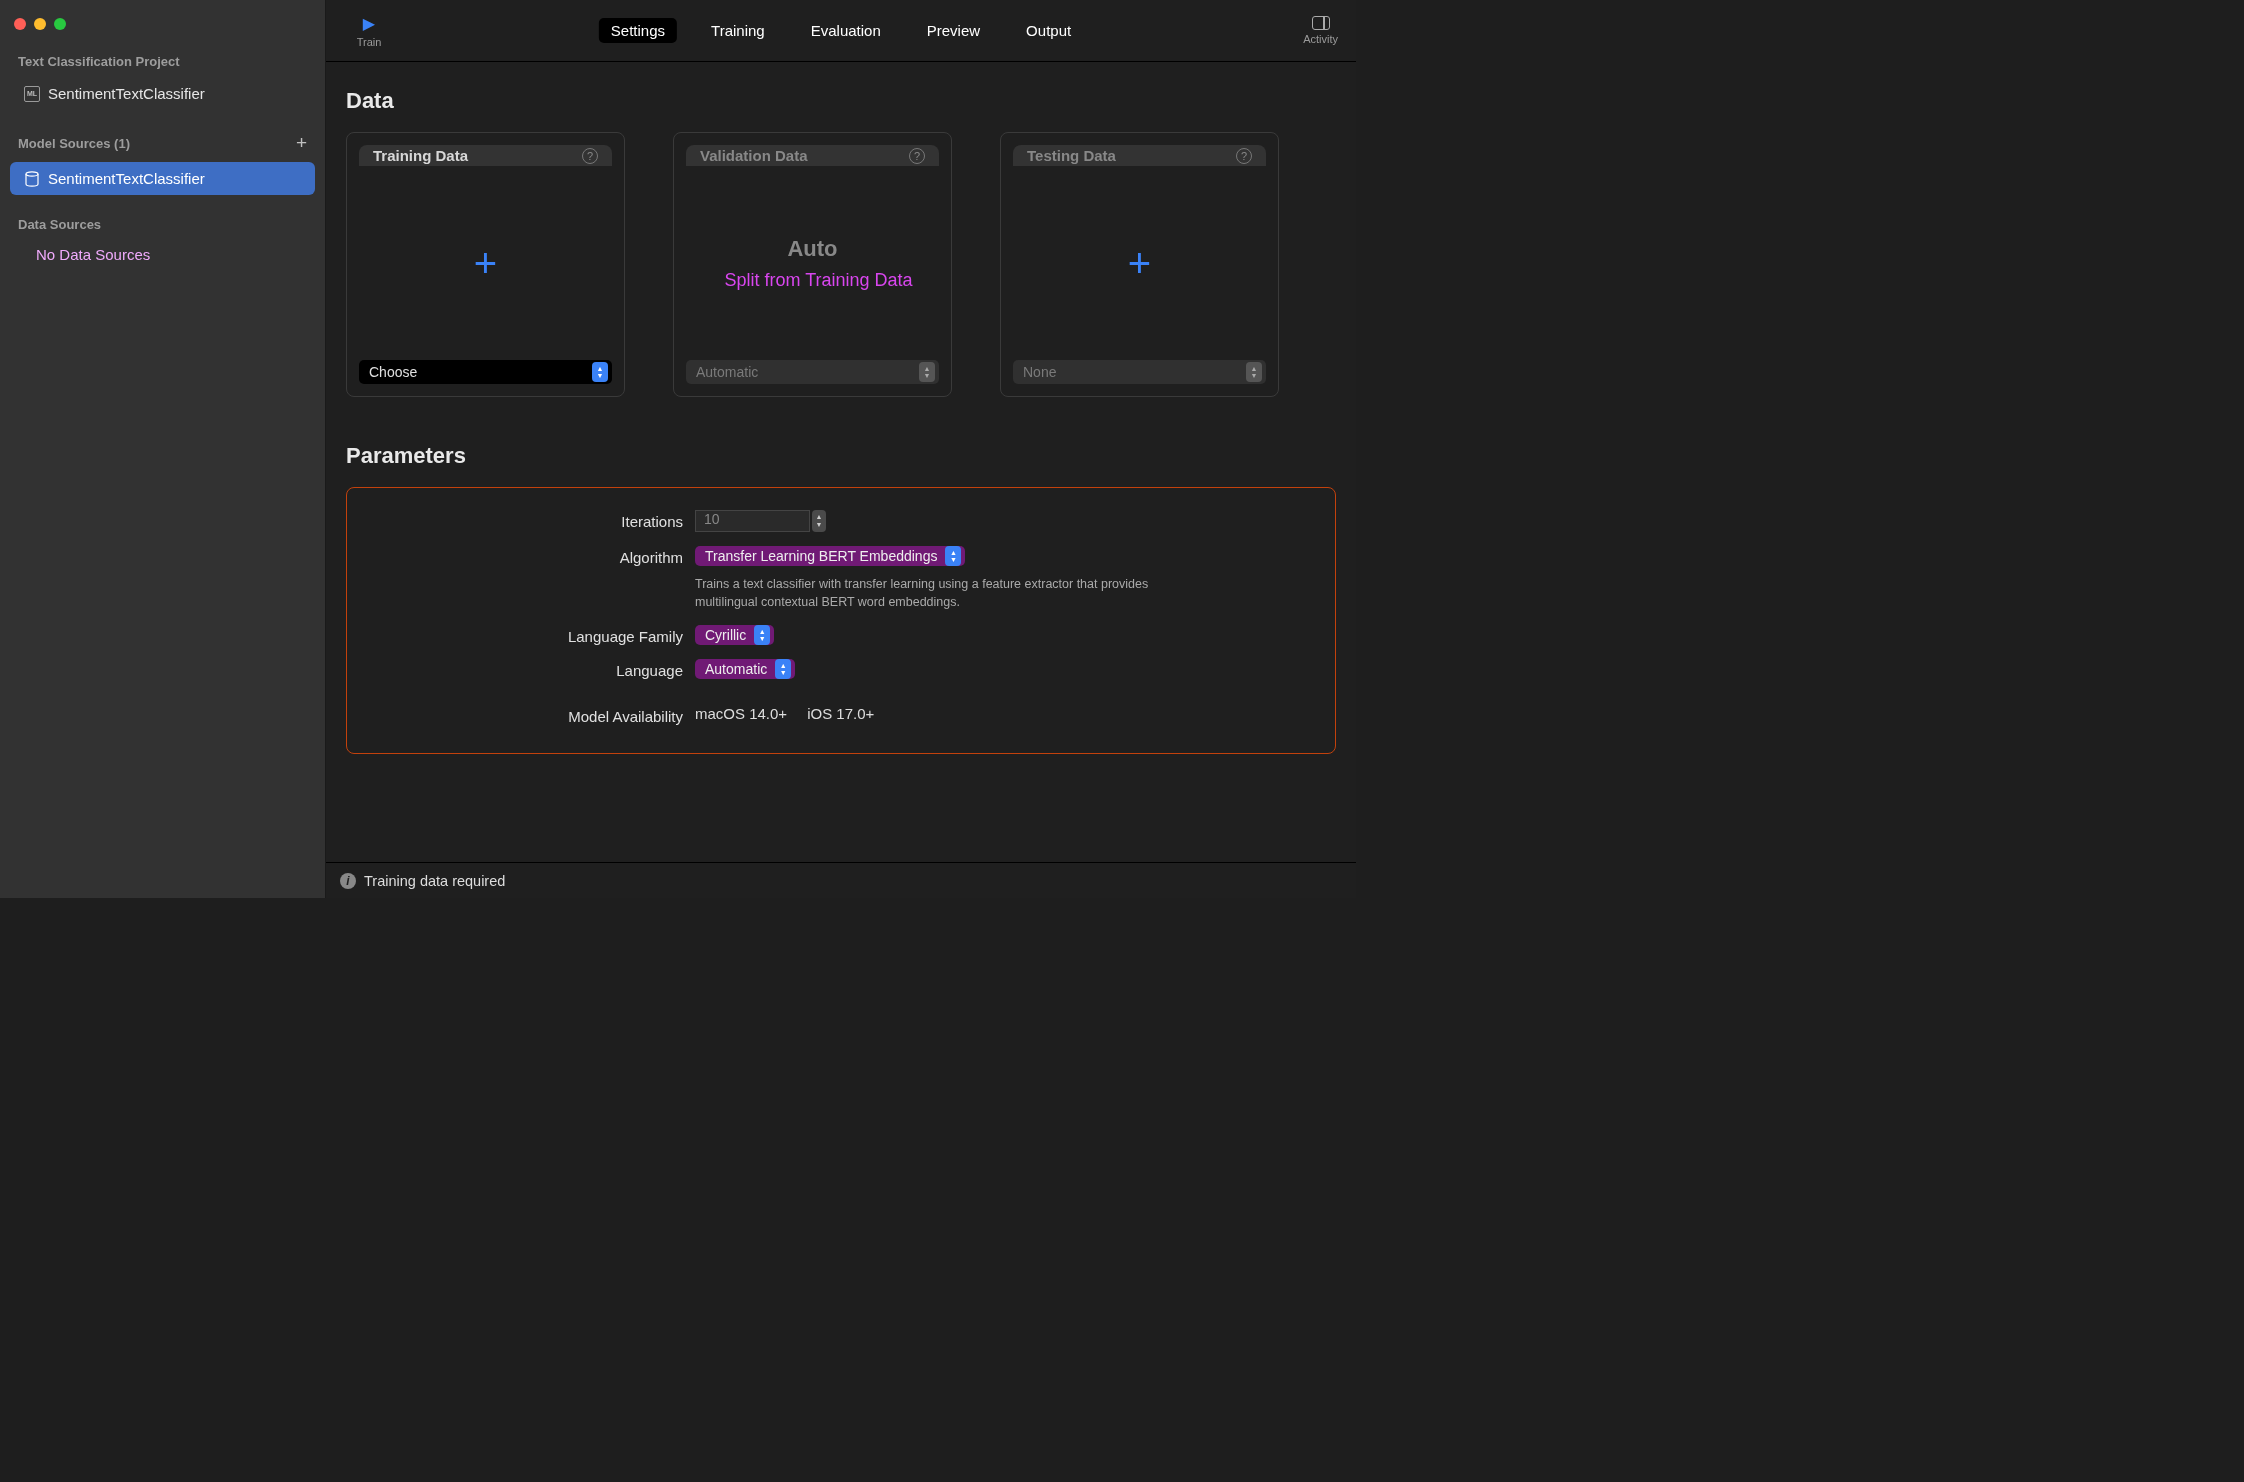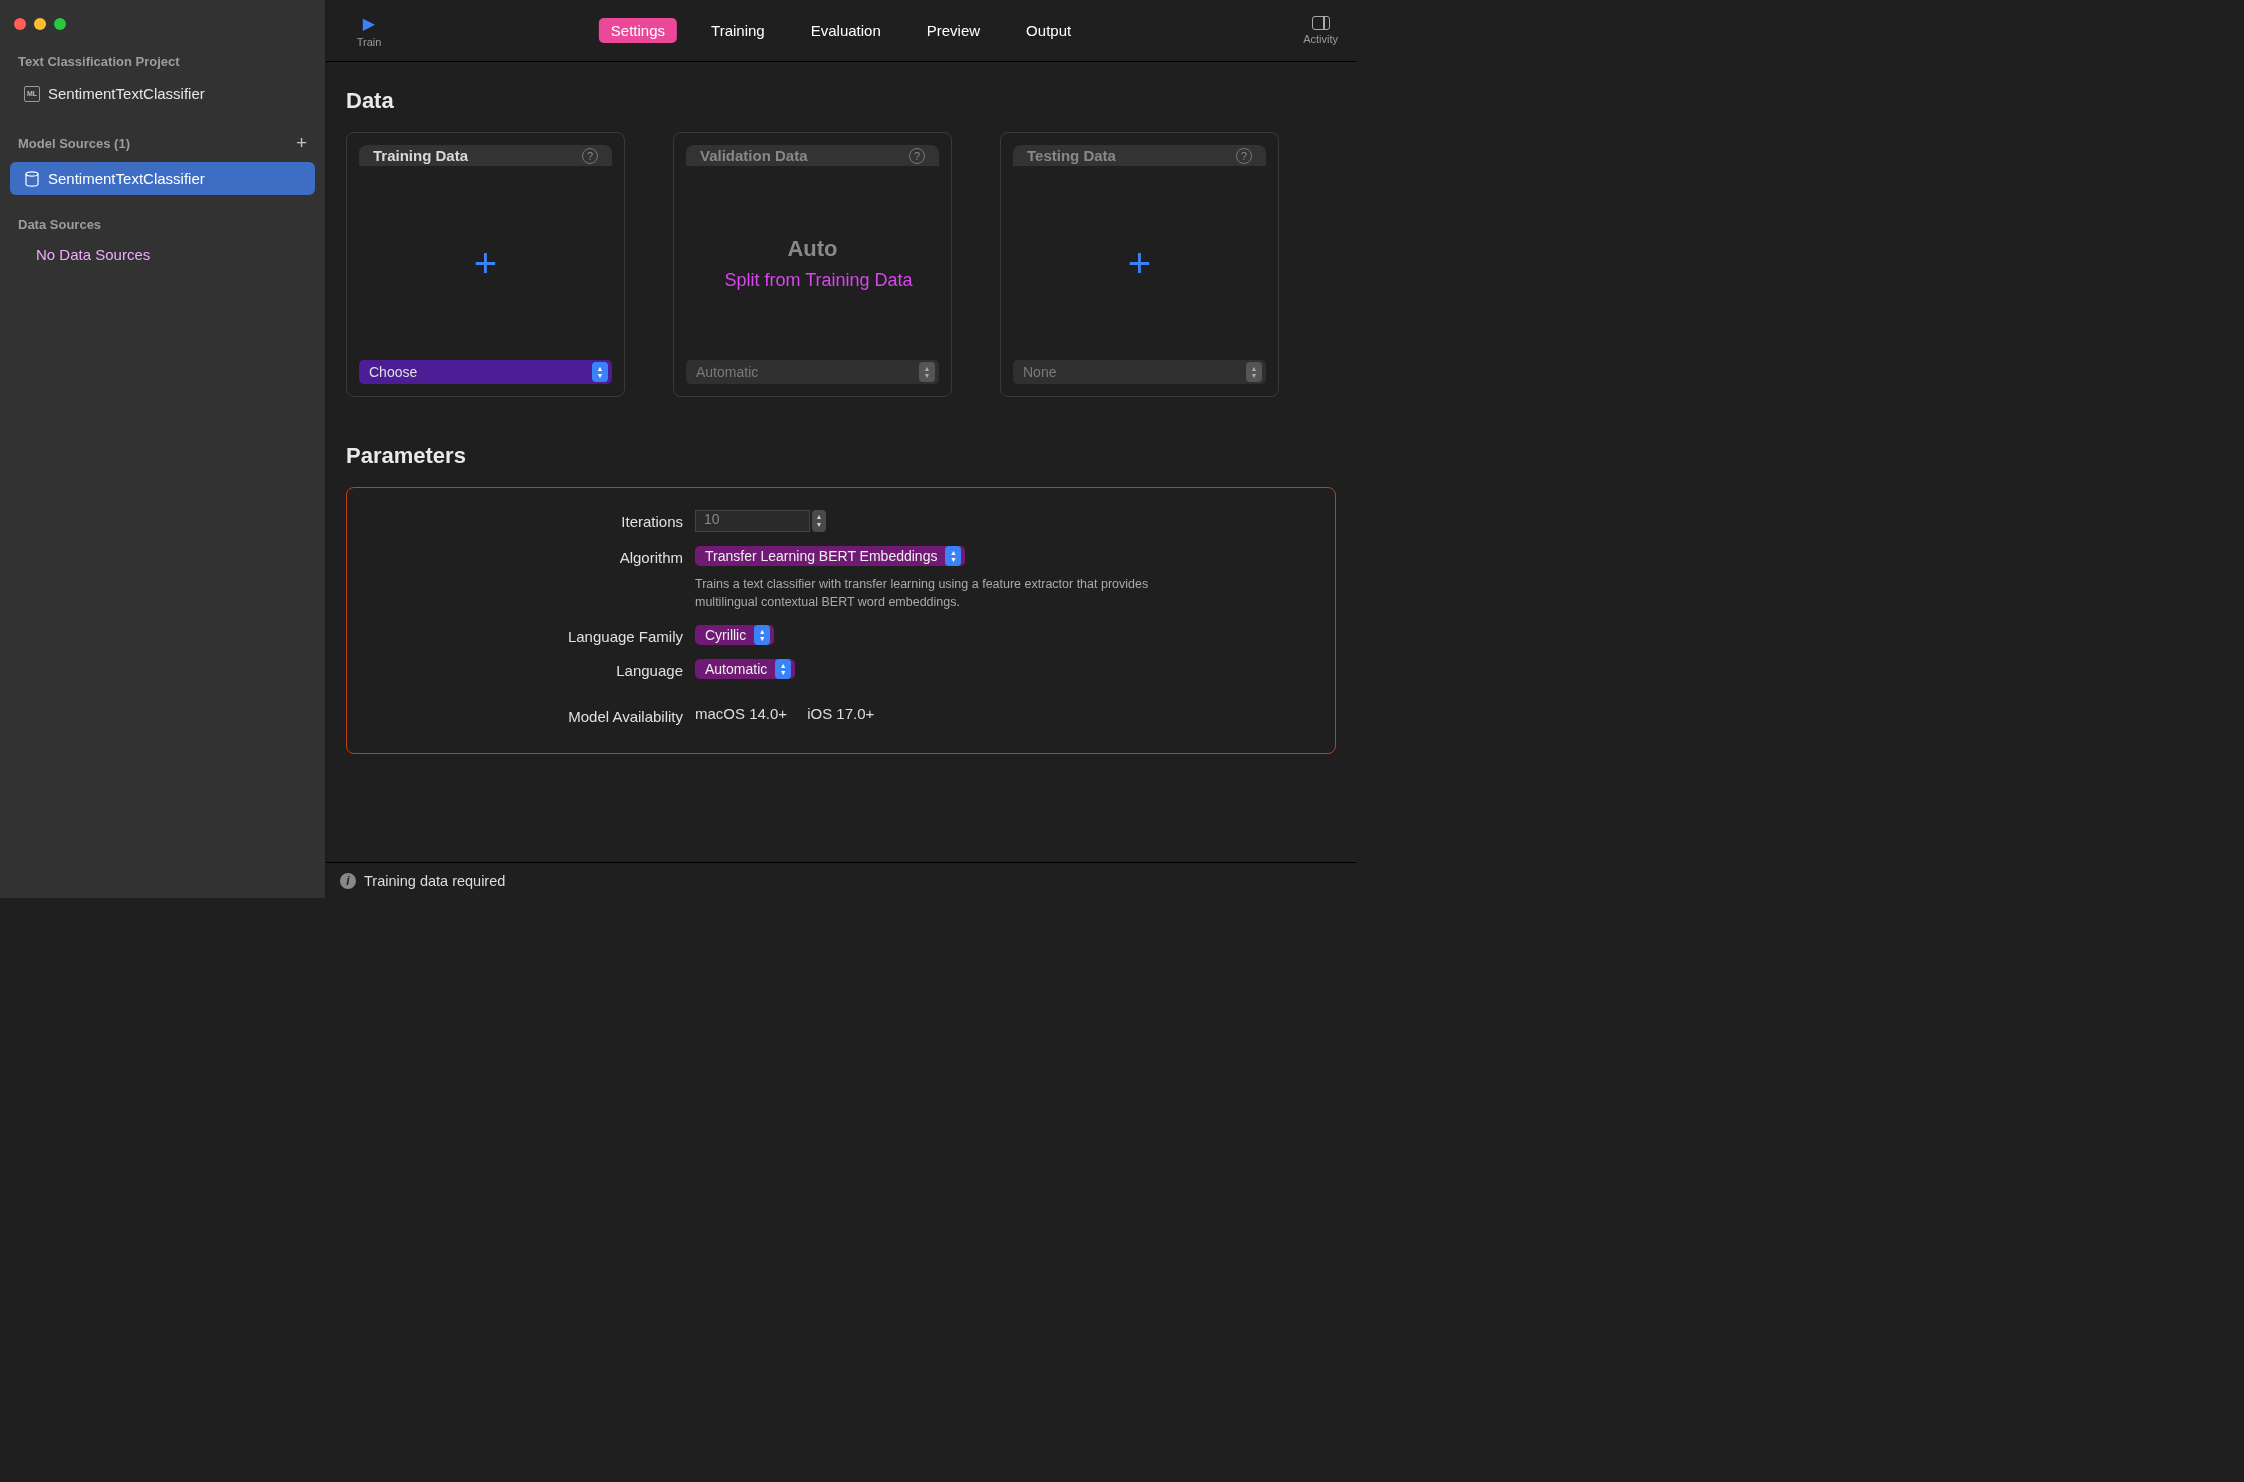--- a/index.html
+++ b/index.html
@@ -137,21 +137,21 @@
   align-items: center;
 }
 .toolbar-tab {
   font-size: 15px;
   color: #fff;
   padding: 4px 12px;
   border-radius: 5px;
   cursor: pointer;
 }
 .toolbar-tab.active {
-  background: #ec4899;
+  background: #000000;
   color: #fff;
 }
 .toolbar-right {
   margin-left: auto;
   display: flex;
   flex-direction: column;
   align-items: center;
   gap: 3px;
 }
 .activity-icon {
@@ -240,21 +240,21 @@
   font-size: 18px;
   color: #d946ef;
   margin-left: 12px;
 }
 .card-footer {
   padding: 0 12px 12px 12px;
 }
 .select {
   width: 100%;
   height: 24px;
-  background: #4c1d95;
+  background: #000000;
   border: none;
   border-radius: 5px;
   display: flex;
   align-items: center;
   justify-content: space-between;
   padding: 0 4px 0 10px;
   font-size: 14px;
   color: #e0e0e0;
 }
 .select.disabled {

